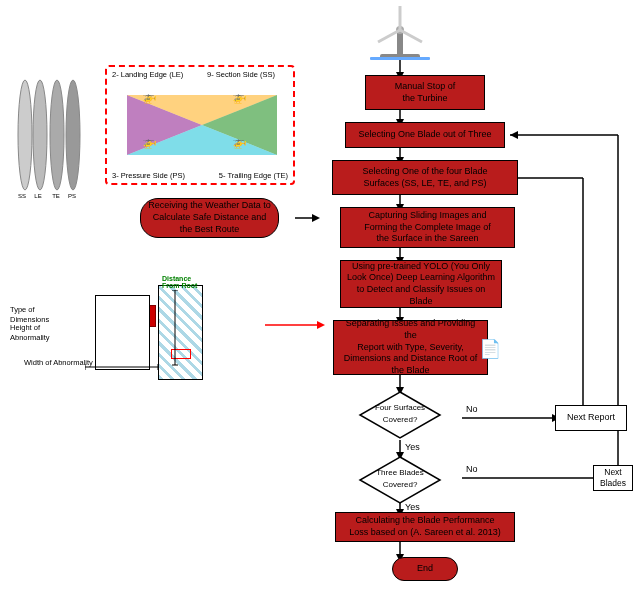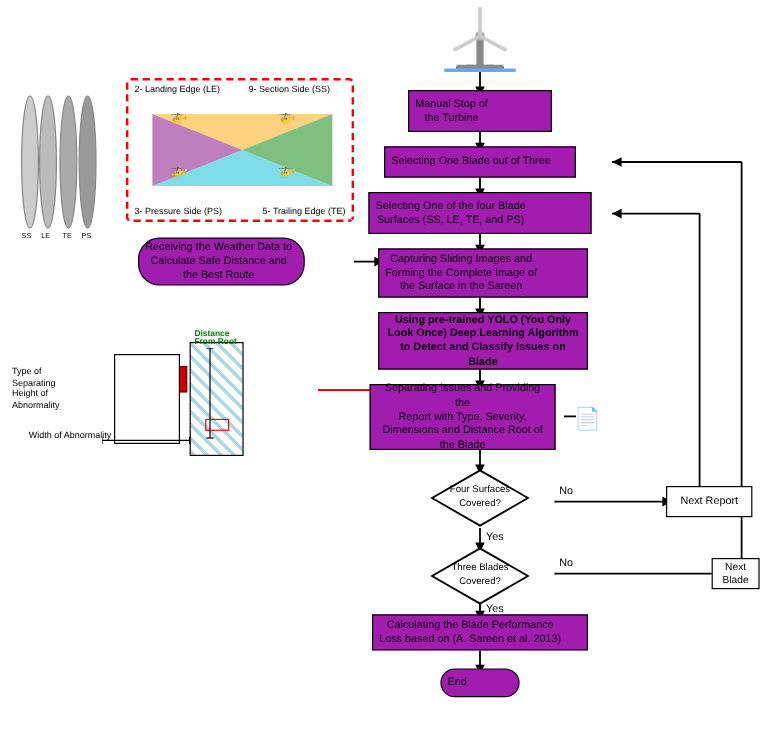--- a/index.html
+++ b/index.html
@@ -14,29 +14,30 @@
     }
     .diagram {
       position: relative;
       width: 640px;
       height: 616px;
     }
 
     
     .flow-box {
       position: absolute;
-      background: #a21caf;
+      background: #b91c1c;
       border: 1.5px solid #000;
       text-align: center;
       display: flex;
       align-items: center;
-      justify-content: flex-start;
+      justify-content: center;
       font-size: 9px;
       line-height: 1.3;
       padding: 3px 5px;
+      margin-left: 25px;
     }
 
     .flow-box.rounded {
       border-radius: 20px;
     }
 
     
     .dashed-red-box {
       position: absolute;
       border: 2px dashed red;
@@ -202,21 +203,21 @@
       <span style="white-space:pre-line;font-size:9px;">Selecting One of the four Blade
 Surfaces (SS, LE, TE, and PS)</span>
     </div>
 
     <div class="flow-box" style="left:315px;top:207px;width:175px;height:41px;">
       <span style="white-space:pre-line;font-size:9px;">Capturing Sliding Images and
 Forming the Complete Image of
 the Surface in the Sareen</span>
     </div>
 
-    <div class="flow-box" style="left:315px;top:260px;width:175px;height:48px;font-weight:bold;">
+    <div class="flow-box" style="left:315px;top:260px;width:162px;height:48px;">
       <span style="white-space:pre-line;font-size:9px;">Using pre-trained YOLO (You Only
 Look Once) Deep Learning Algorithm
 to Detect and Classify Issues on Blade</span>
     </div>
 
     <div class="flow-box" style="left:308px;top:320px;width:155px;height:55px;">
       <span style="white-space:pre-line;font-size:9px;">Separating Issues and Providing the
 Report with Type, Severity,
 Dimensions and Distance Root of
 the Blade</span>
@@ -247,21 +248,21 @@
 
     <div class="flow-box rounded" style="left:367px;top:557px;width:66px;height:24px;">
       <span style="font-size:9px;">End</span>
     </div>
 
     <div class="side-box" style="left:555px;top:405px;width:72px;height:26px;">
       <span style="font-size:9px;">Next Report</span>
     </div>
 
     <div class="side-box" style="left:593px;top:465px;width:40px;height:26px;font-size:8.5px;">
-      <span style="font-size:8.5px;">Next Blade</span>
+      <span style="font-size:8.5px;">Next Blades</span>
     </div>
 
     <div class="flow-box" style="left:115px;top:198px;width:139px;height:40px;border-radius:18px;">
       <span style="white-space:pre-line;font-size:9px;">Receiving the Weather Data to
 Calculate Safe Distance and
 the Best Route</span>
     </div>
 
     <div class="dashed-red-box" style="left:105px;top:65px;width:190px;height:120px;">
 
@@ -311,21 +312,21 @@
         <text x="62" y="128" font-size="6" fill="#000" text-anchor="middle">PS</text>
       </svg>
     </div>
 
     <div class="abc-box" style="left:122px;top:305px;width:34px;height:22px;background:#cc0000;color:#fff;font-weight:bold;font-size:10px;display:flex;align-items:center;justify-content:center;">
       <span>ABC</span>
     </div>
 
     <div style="position:absolute;left:10px;top:305px;font-size:7.5px;line-height:1.3;color:#000;">
       <span style="white-space:pre-line;">Type of
-Separating</span>
+Dimensions</span>
     </div>
     <div style="position:absolute;left:10px;top:323px;font-size:7.5px;line-height:1.3;color:#000;">
       <span style="white-space:pre-line;">Height of
 Abnormality</span>
     </div>
     <div style="position:absolute;left:24px;top:358px;font-size:7.5px;color:#000;">
       <span>Width of Abnormality</span>
     </div>
 
     <div style="position:absolute;left:95px;top:295px;width:55px;height:75px;border:1.5px solid #000;background:#fff;">

